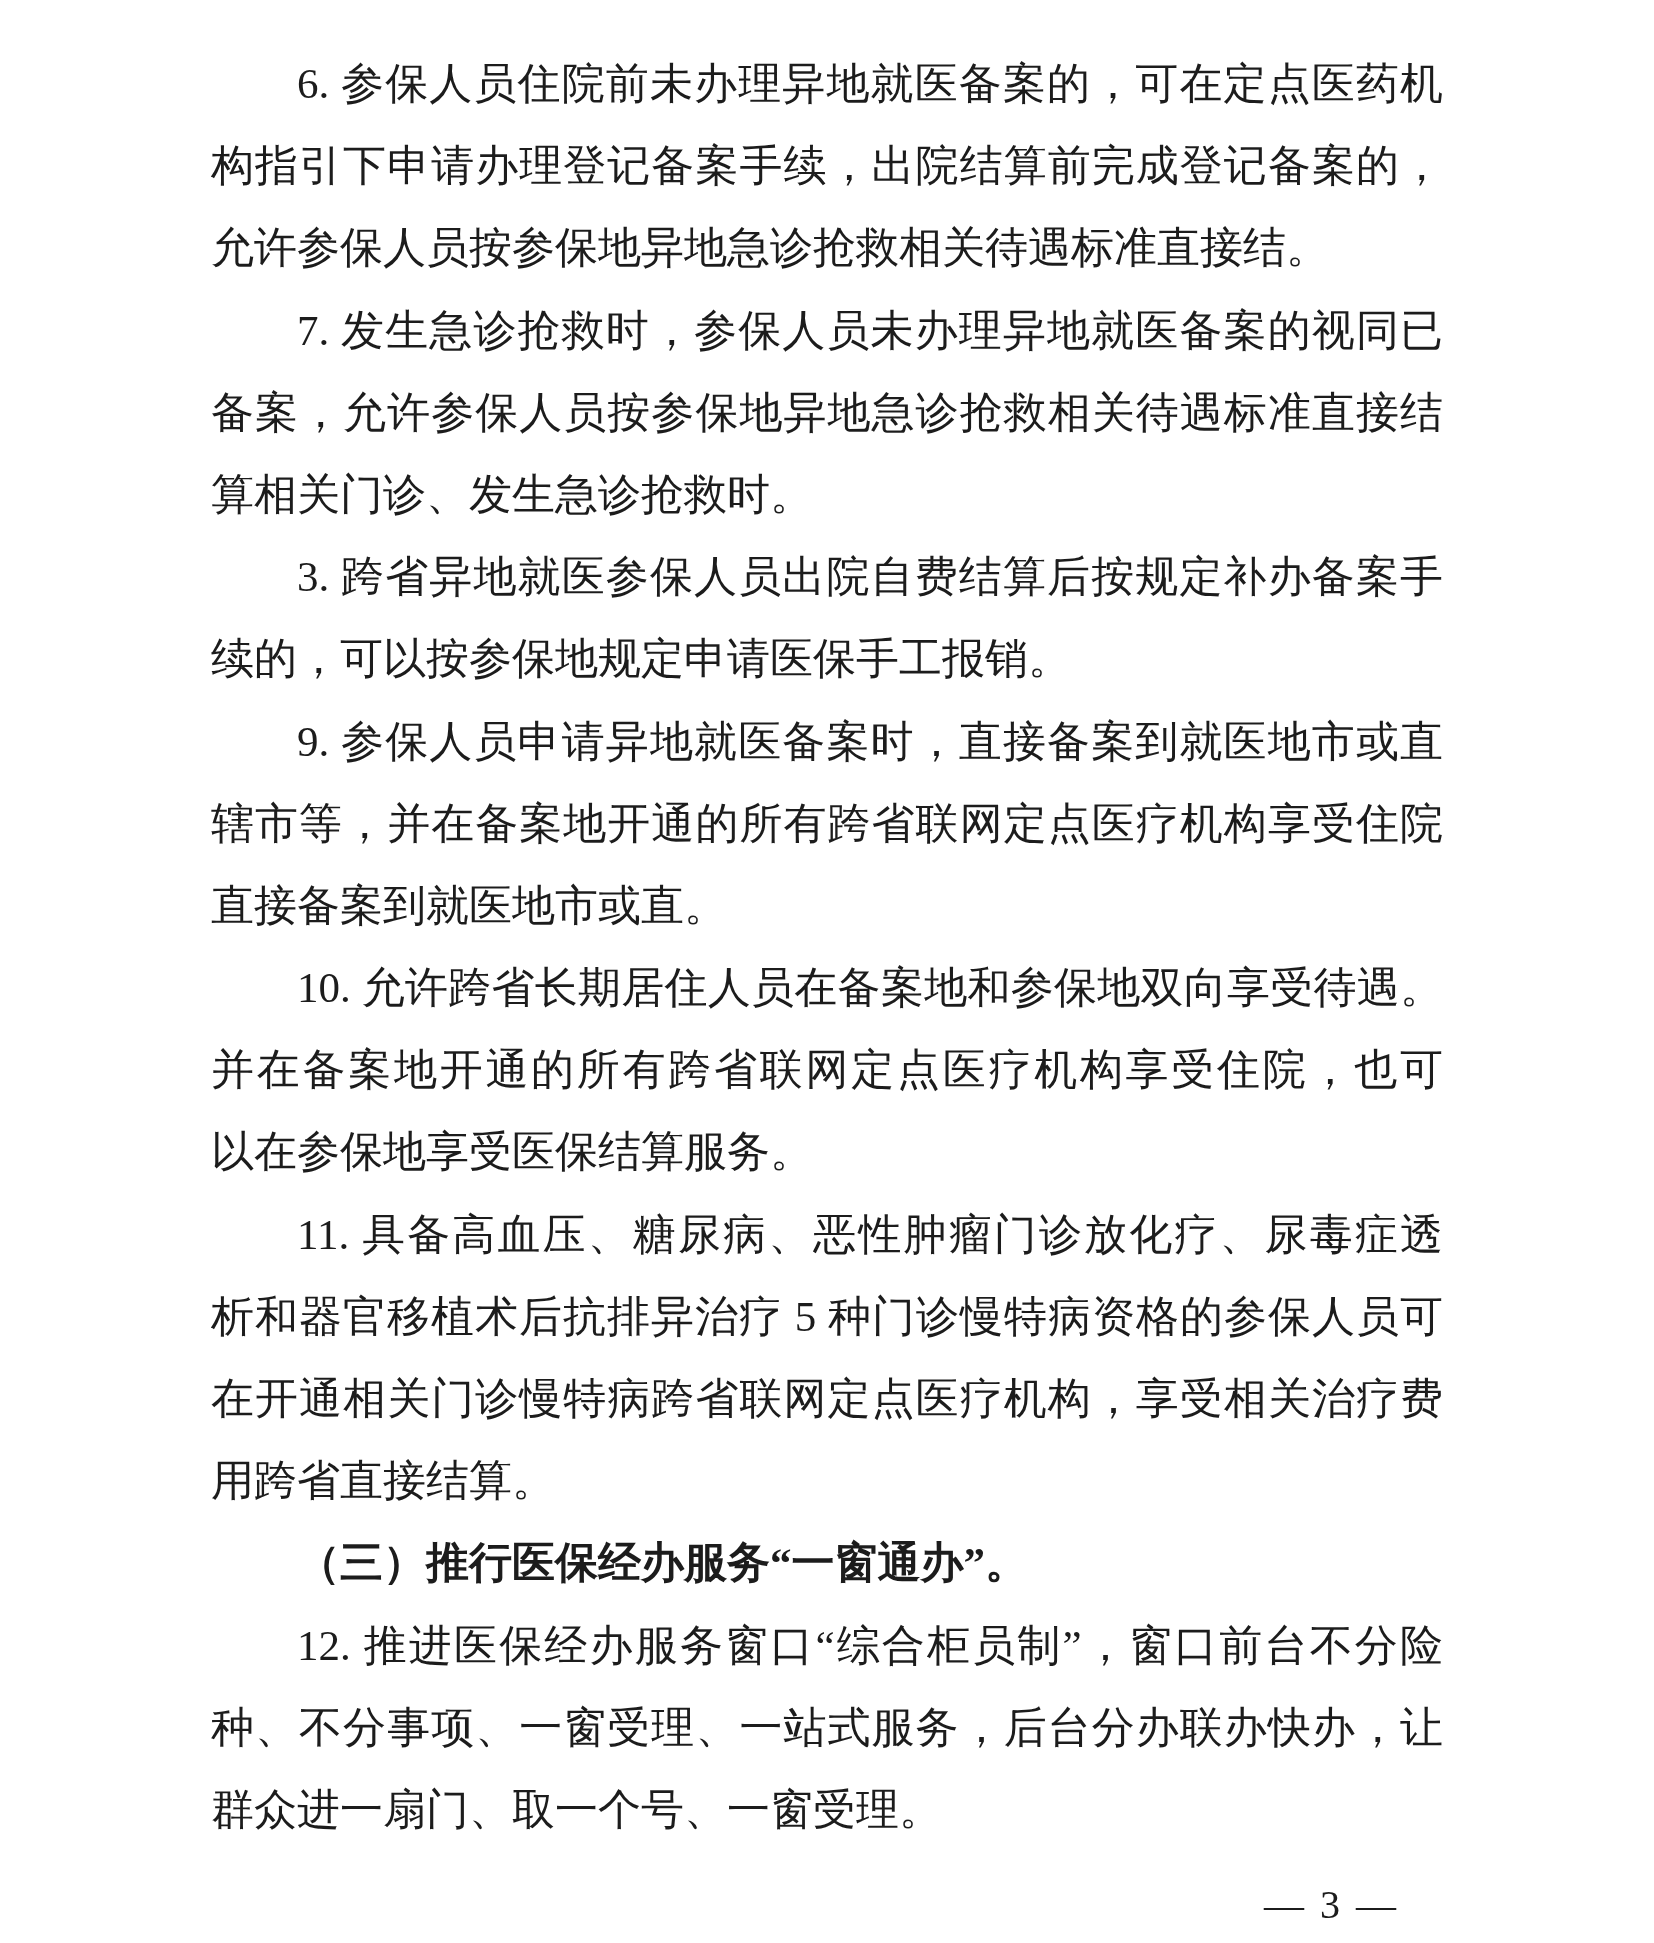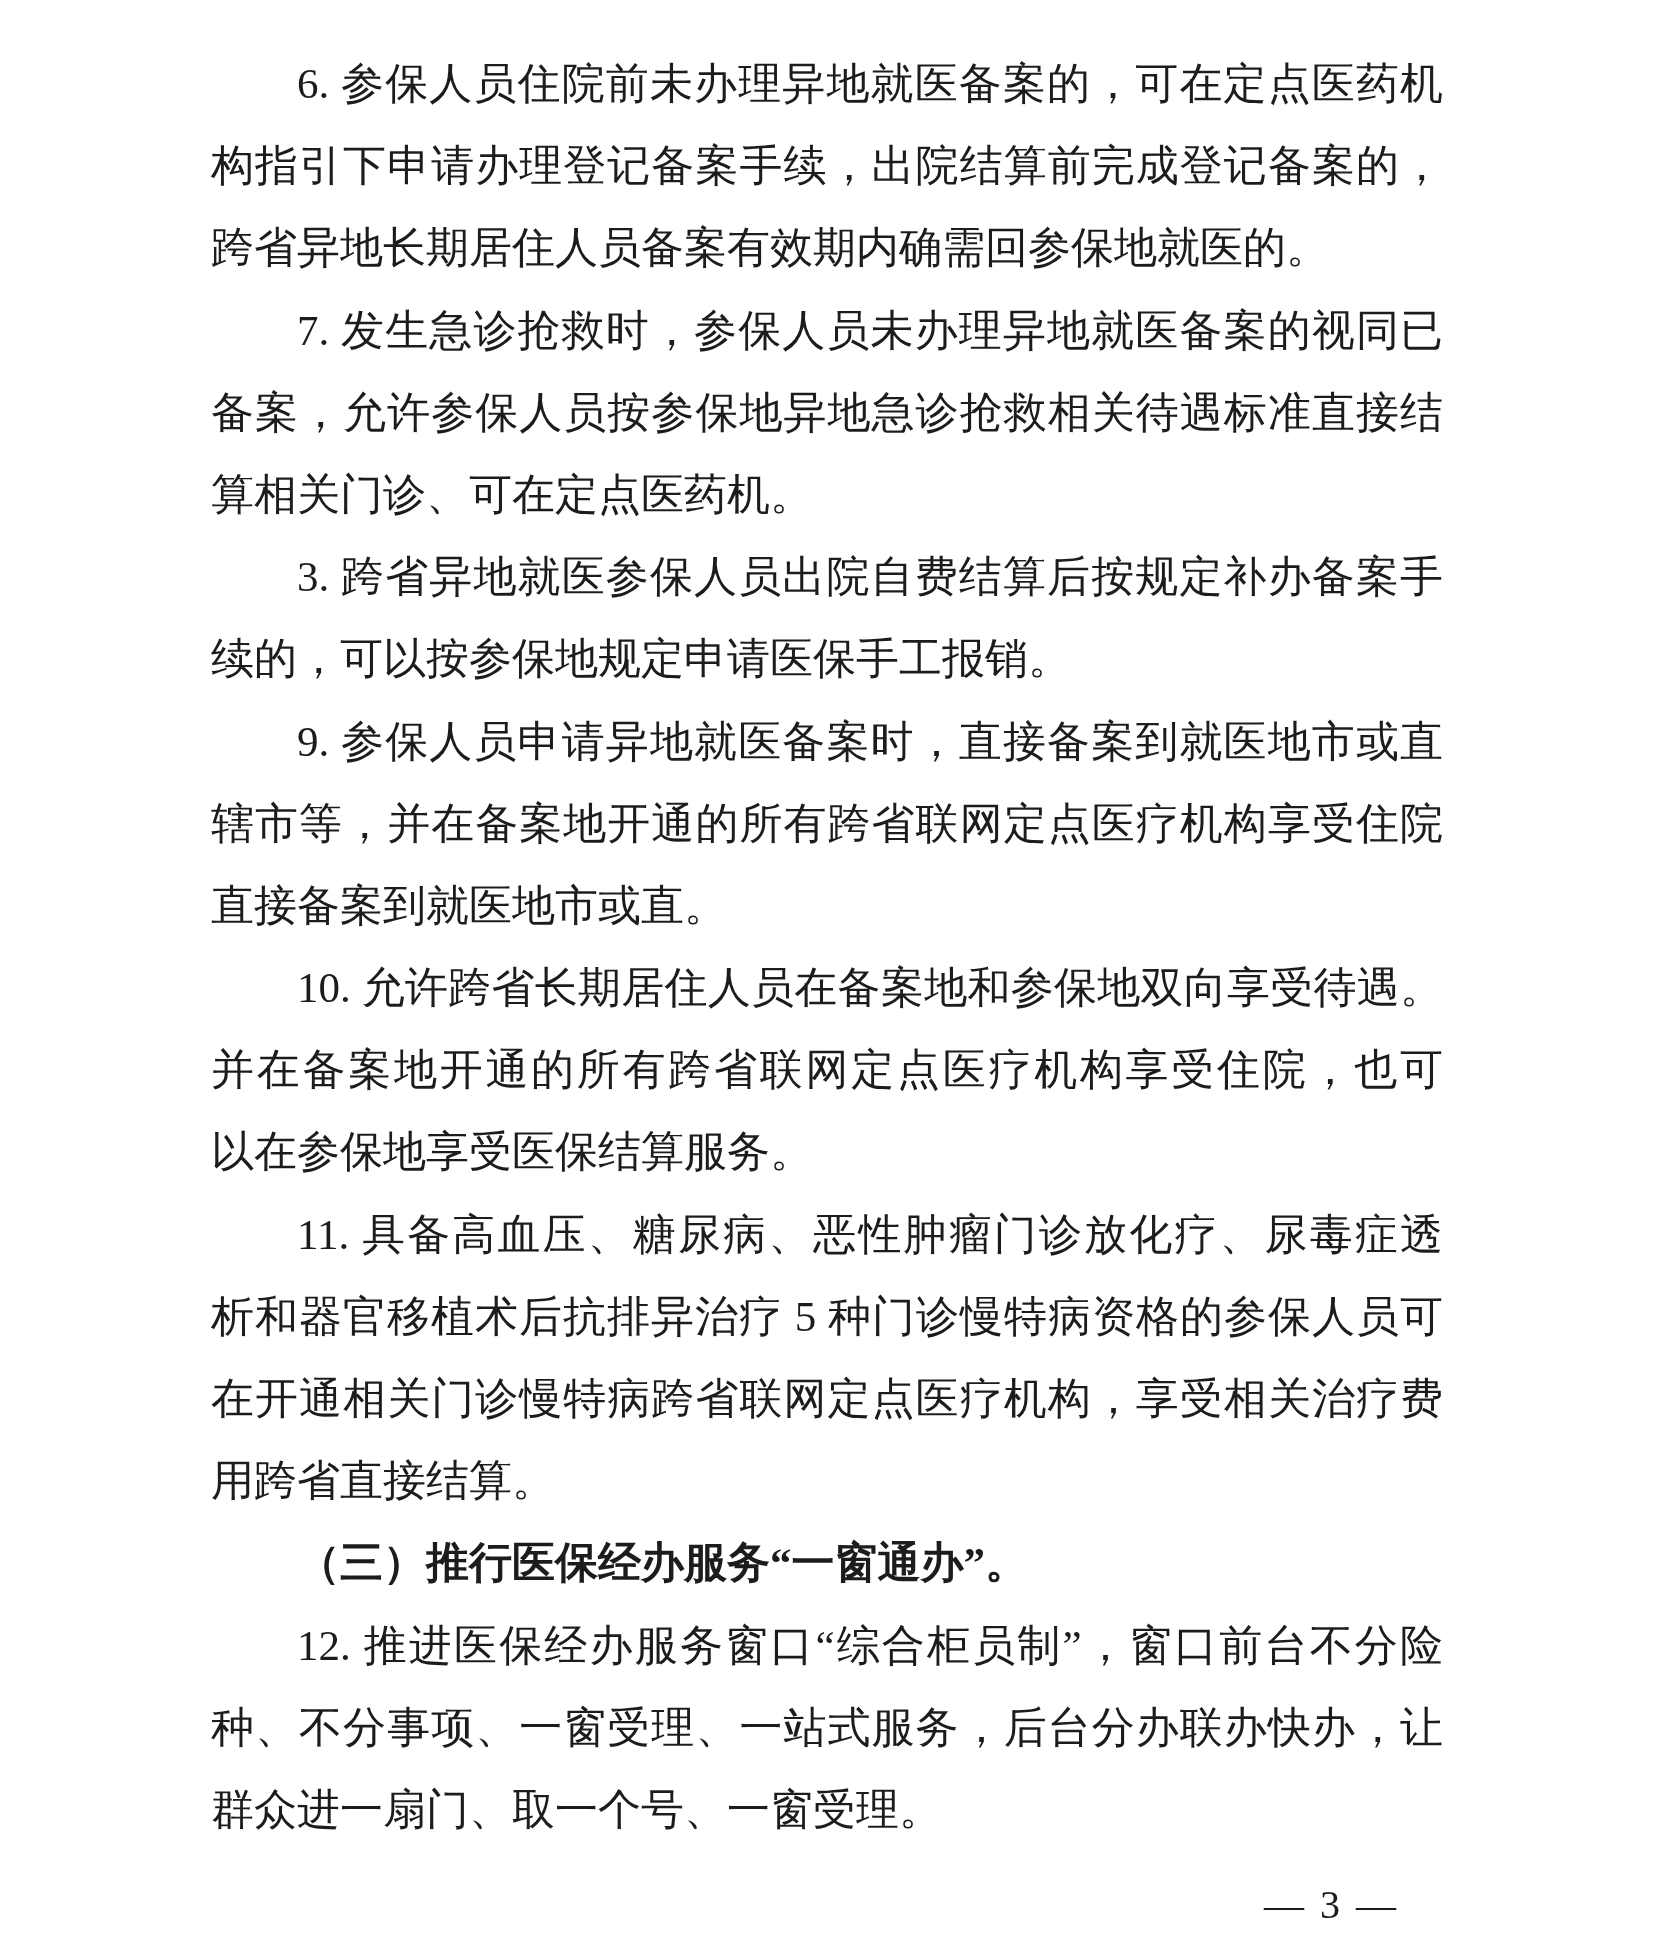--- a/index.html
+++ b/index.html
@@ -53,27 +53,27 @@
 </style>
 </head>
 <body>
 
 <div class="page">
   <div class="text-block">
 
     <div class="para">
       <div class="line indent fill">6. 参保人员住院前未办理异地就医备案的，可在定点医药机</div>
       <div class="line fill">构指引下申请办理登记备案手续，出院结算前完成登记备案的，</div>
-      <div class="line end">跨省异地长期居住人员备案有效期内确需回参保地就医的。</div>
+      <div class="line end">允许参保人员按参保地异地急诊抢救相关待遇标准直接结。</div>
     </div>
 
     <div class="para">
       <div class="line indent fill">7. 发生急诊抢救时，参保人员未办理异地就医备案的视同已</div>
       <div class="line fill">备案，允许参保人员按参保地异地急诊抢救相关待遇标准直接结</div>
-      <div class="line end">算相关门诊、可在定点医药机。</div>
+      <div class="line end">算相关门诊、发生急诊抢救时。</div>
     </div>
 
     <div class="para">
       <div class="line indent fill">3. 跨省异地就医参保人员出院自费结算后按规定补办备案手</div>
       <div class="line end">续的，可以按参保地规定申请医保手工报销。</div>
     </div>
 
     <div class="para">
       <div class="line indent fill">9. 参保人员申请异地就医备案时，直接备案到就医地市或直</div>
       <div class="line fill">辖市等，并在备案地开通的所有跨省联网定点医疗机构享受住院</div>

